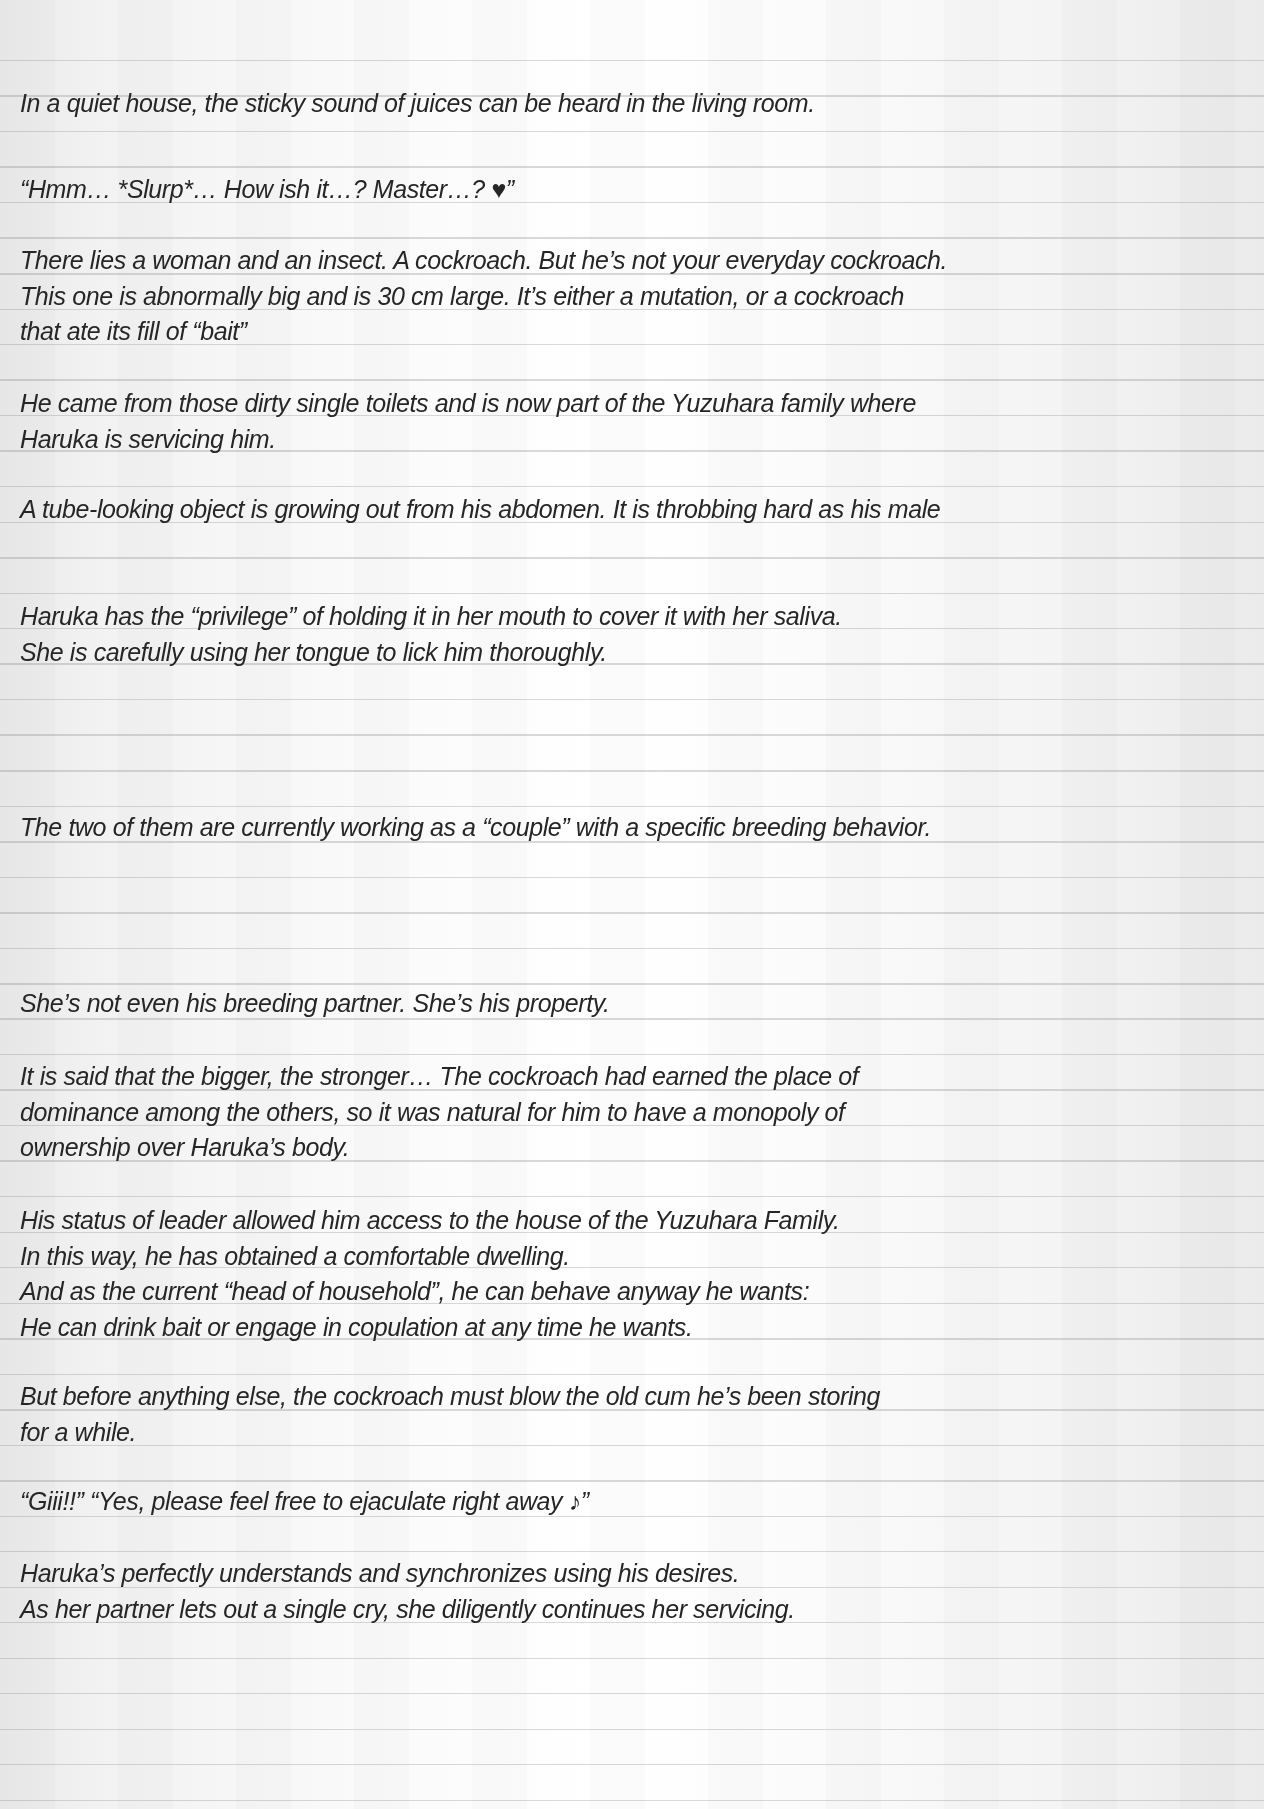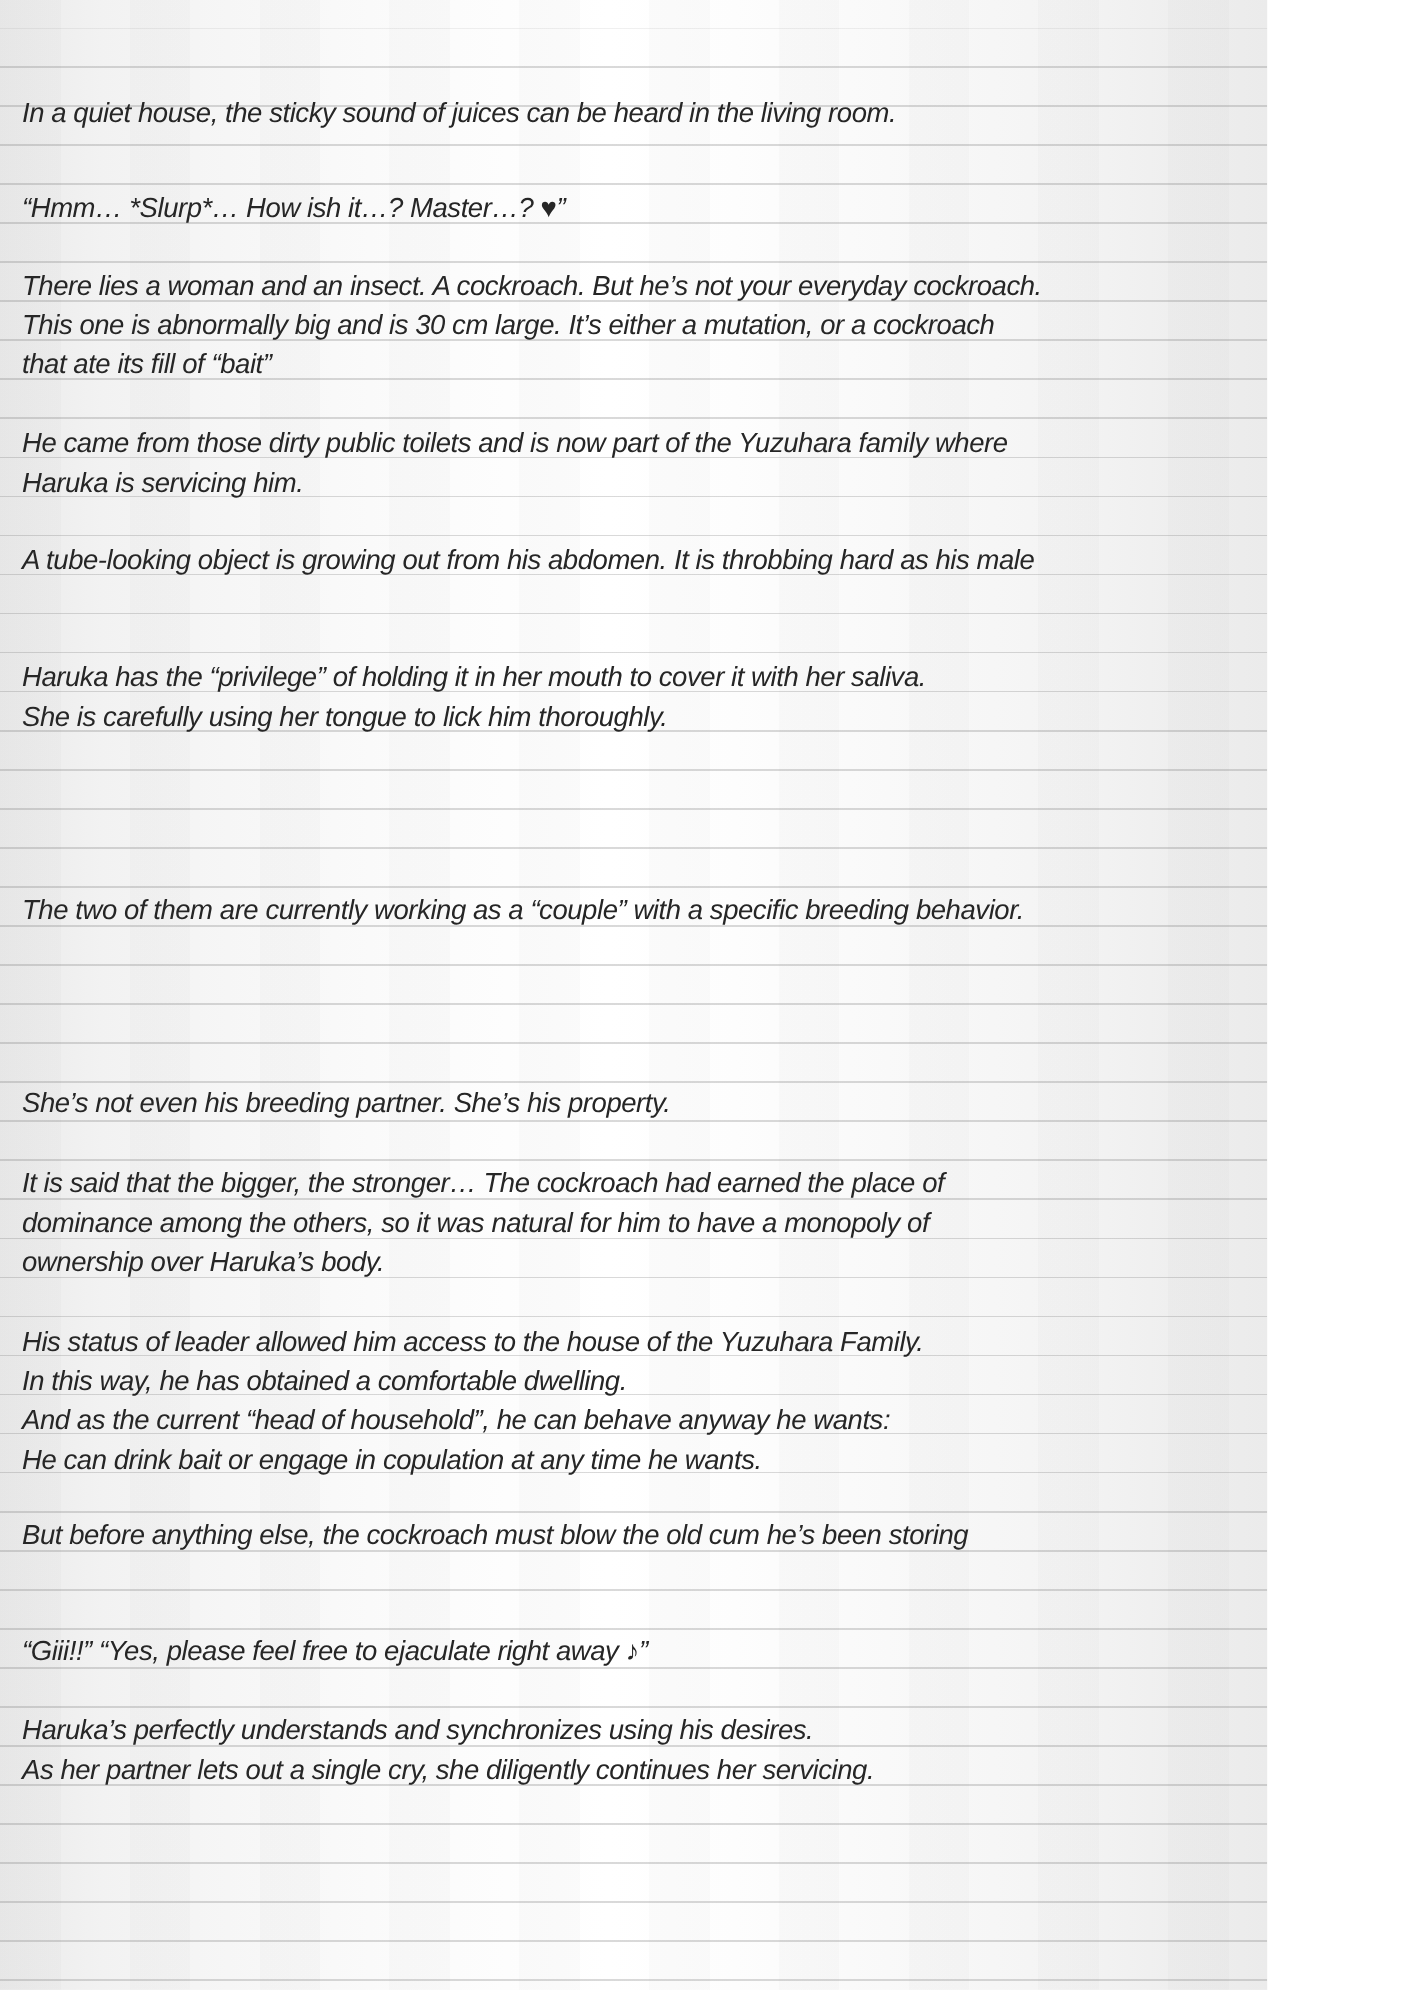--- a/index.html
+++ b/index.html
@@ -6,21 +6,21 @@
     margin: 0;
     padding: 0;
   }
   body {
     width: 1280px;
     height: 1809px;
     font-family: "Liberation Sans", sans-serif;
   }
   .paper {
     position: relative;
-    width: 1152px;
+    width: 1264px;
     height: 1809px;
     overflow: hidden;
     
     background: linear-gradient(90deg,
       #eaeaea 0%, #f2f2f2 8%, #f6f6f6 18%, #fbfbfb 32%,
       #ffffff 48%, #fdfdfd 58%, #f9f9f9 70%, #f4f4f4 84%,
       #eeeeee 94%, #ebebeb 100%);
   }
   
   .streaks {
@@ -93,21 +93,21 @@
       <div class="tline">“Hmm… *Slurp*… How ish it…? Master…? ♥”</div>
     </div>
 
     <div class="para p3">
       <div class="tline">There lies a woman and an insect. A cockroach. But he’s not your everyday cockroach.</div>
       <div class="tline">This one is abnormally big and is 30 cm large. It’s either a mutation, or a cockroach</div>
       <div class="tline">that ate its fill of “bait”</div>
     </div>
 
     <div class="para p4">
-      <div class="tline">He came from those dirty public toilets and is now part of the Yuzuhara family where</div>
+      <div class="tline">He came from those dirty single toilets and is now part of the Yuzuhara family where</div>
       <div class="tline">Haruka is servicing him.</div>
     </div>
 
     <div class="para p5">
       <div class="tline">A tube-looking object is growing out from his abdomen. It is throbbing hard as his male</div>
     </div>
 
     <div class="para p6">
       <div class="tline">Haruka has the “privilege” of holding it in her mouth to cover it with her saliva.</div>
       <div class="tline">She is carefully using her tongue to lick him thoroughly.</div>
@@ -133,20 +133,21 @@
 
     <div class="para p12">
       <div class="tline">His status of leader allowed him access to the house of the Yuzuhara Family.</div>
       <div class="tline">In this way, he has obtained a comfortable dwelling.</div>
       <div class="tline">And as the current “head of household”, he can behave anyway he wants:</div>
       <div class="tline">He can drink bait or engage in copulation at any time he wants.</div>
     </div>
 
     <div class="para p13">
       <div class="tline">But before anything else, the cockroach must blow the old cum he’s been storing</div>
+      <div class="tline">for a while.</div>
     </div>
 
     <div class="para p14">
       <div class="tline">“Giii!!” “Yes, please feel free to ejaculate right away ♪”</div>
     </div>
 
     <div class="para p15">
       <div class="tline">Haruka’s perfectly understands and synchronizes using his desires.</div>
       <div class="tline">As her partner lets out a single cry, she diligently continues her servicing.</div>
     </div>

